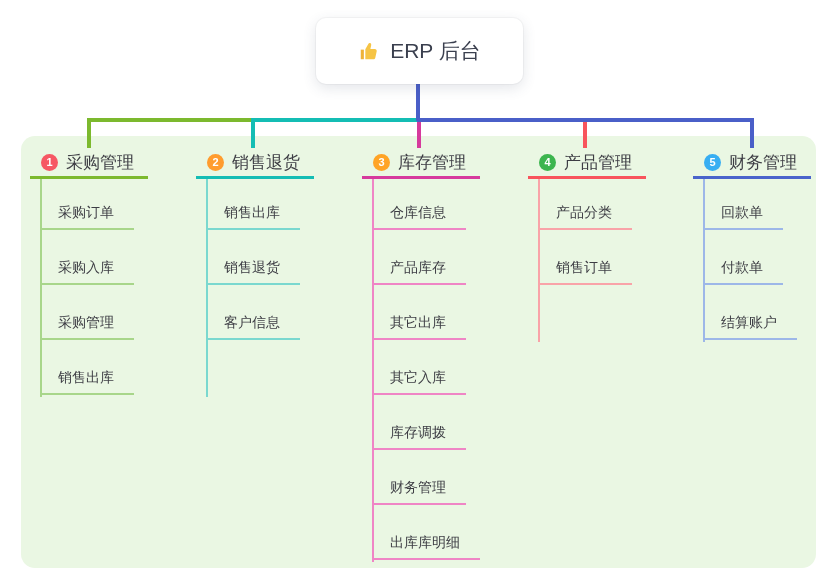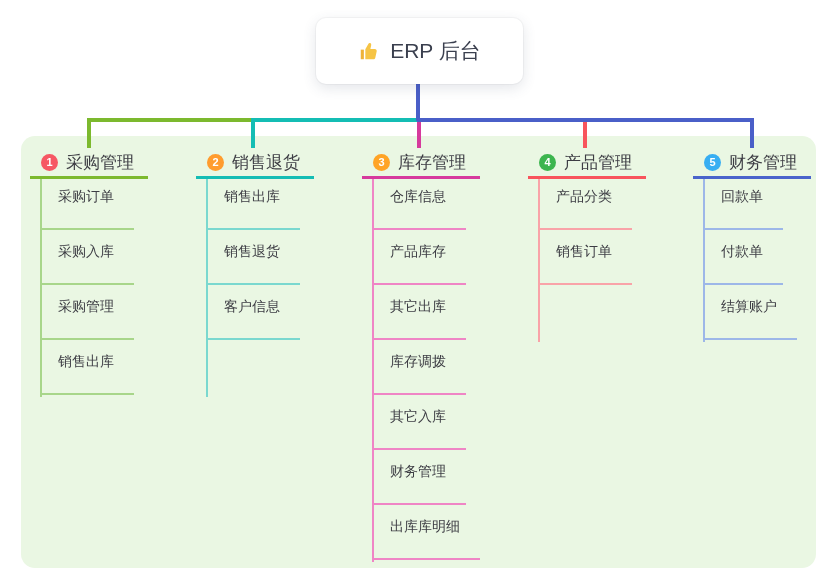--- a/index.html
+++ b/index.html
@@ -41,21 +41,21 @@
   }
   .badge {
     width:17px; height:17px; border-radius:50%; background:var(--bc);
     color:#fff; font-size:11px; font-weight:bold; line-height:17px;
     display:flex; align-items:center; justify-content:center; flex:0 0 17px;
   }
   .vline { position:absolute; left:10px; top:31px; width:2px; background:var(--lc); }
   .kids { position:absolute; left:10px; top:27px; margin:0; padding:0; list-style:none; }
   .kids li { height:55px; display:flex; align-items:flex-end; }
   .kid {
-    padding:0 20px 22px 18px; border-bottom:2px solid var(--lc);
+    padding:0 20px 6px 18px; border-bottom:2px solid var(--lc);
     font-size:14px; white-space:nowrap; cursor:pointer;
   }
 </style>
 </head>
 <body>
 
 <div class="stage">
 
   <div class="panel"></div>
 
@@ -132,24 +132,24 @@
       <li>
           <span class="kid">仓库信息</span>
         </li>
       <li>
           <span class="kid">产品库存</span>
         </li>
       <li>
           <span class="kid">其它出库</span>
         </li>
       <li>
-          <span class="kid">库存调拨</span>
+          <span class="kid">其它入库</span>
         </li>
       <li>
-          <span class="kid">其它入库</span>
+          <span class="kid">库存调拨</span>
         </li>
       <li>
           <span class="kid">财务管理</span>
         </li>
       <li>
           <span class="kid">出库库明细</span>
         </li>
     </ul>
   </section>
 

